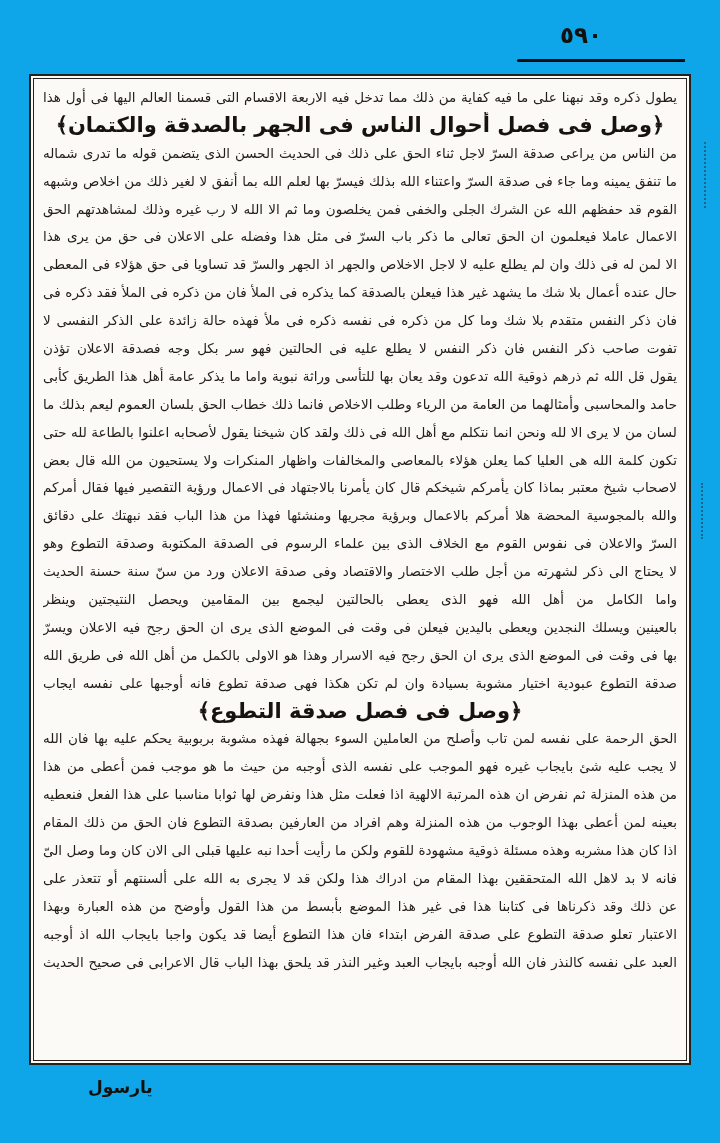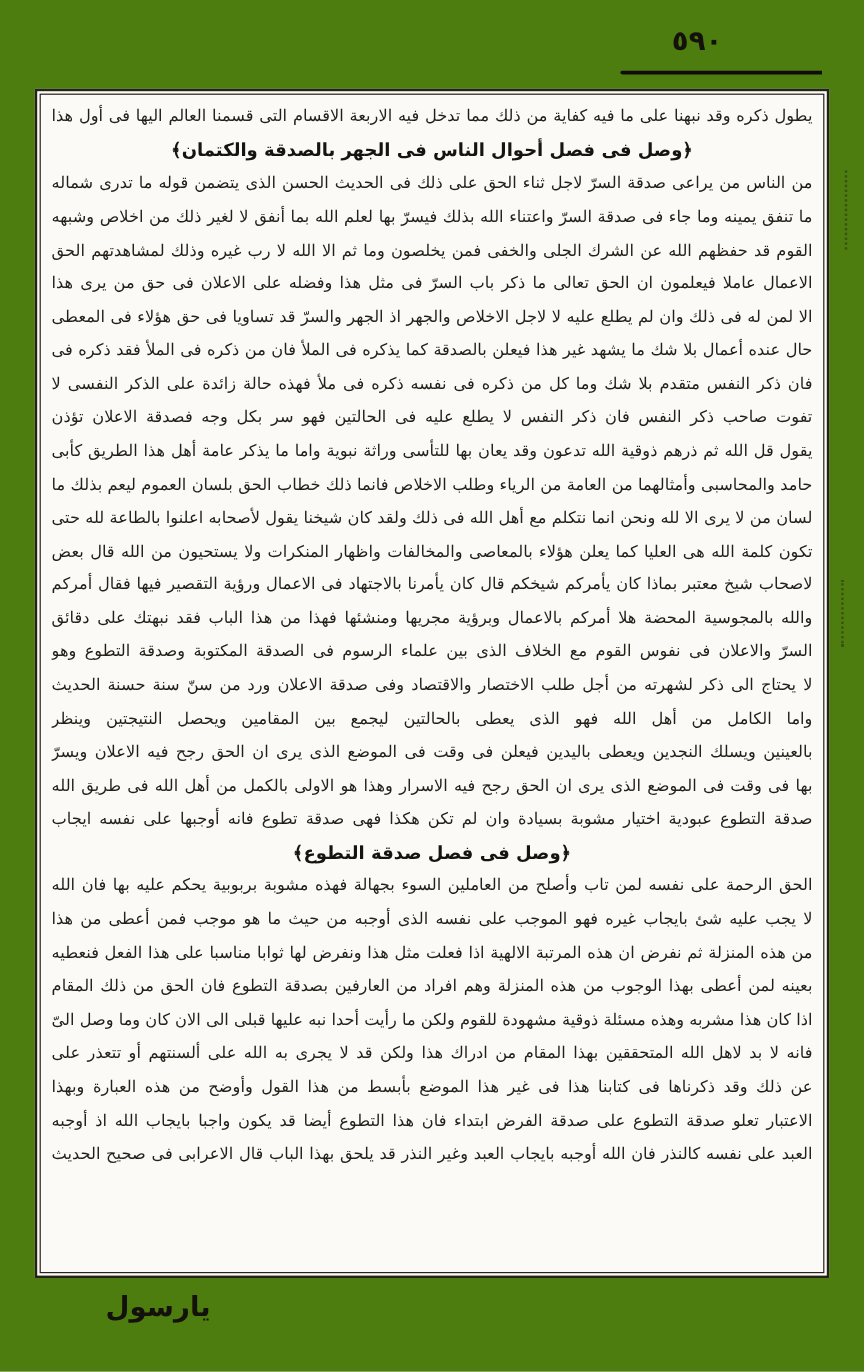--- a/index.html
+++ b/index.html
@@ -4,21 +4,21 @@
 <style>
   html,body{margin:0;padding:0;}
   body{
     background:#dedcd6;
     font-family:"DejaVu Sans", sans-serif;
   }
   .page{
     position:relative;
     width:720px;height:1143px;
     margin:0 auto;
-    background:#4d7c0f;
+    background:#0ea5e9;
     color:#201c17;
     direction:rtl;
     overflow:hidden;
   }
   
   .page-number{
     position:absolute;
     top:22px;right:118px;
     font-size:23px;font-weight:bold;
     letter-spacing:3px;
@@ -59,29 +59,29 @@
     text-align:justify;
     text-align-last:justify;
     white-space:normal;
     overflow:hidden;
     color:#231e18;
   }
   .line.heading{
     text-align:center;
     text-align-last:center;
     font-weight:bold;
-    font-size:15px;
+    font-size:21px;
     letter-spacing:.5px;
     color:#17130e;
   }
   
   .catchword{
     position:absolute;
     top:1077px;left:88px;
-    font-size:23px;font-weight:bold;
+    font-size:17px;font-weight:bold;
     color:#14110d;
   }
   
   .artifact{
     position:absolute;
     width:3px;background:transparent;
     border-left:2px dotted rgba(40,32,24,.45);
   }
   .artifact.a1{right:11px;top:142px;height:66px;}
   .artifact.a2{right:14px;top:483px;height:56px;}

